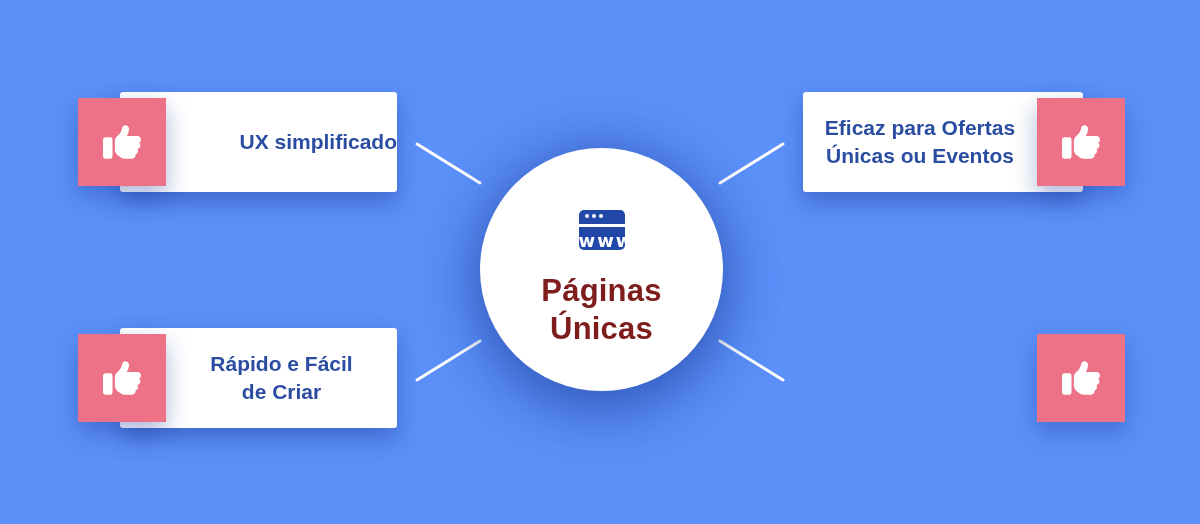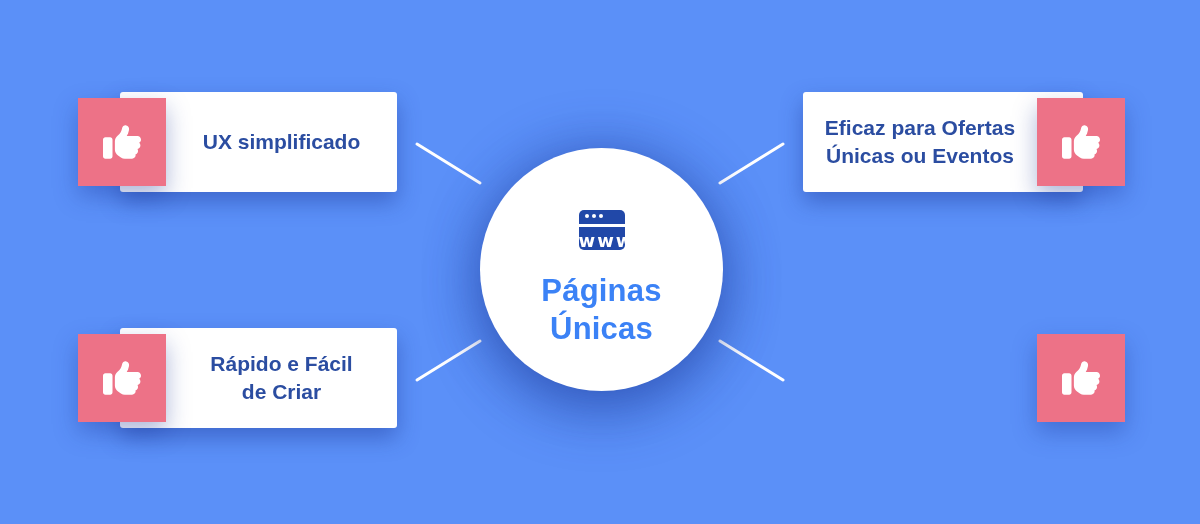--- a/index.html
+++ b/index.html
@@ -30,21 +30,21 @@
     box-shadow: 0 0 55px rgba(23, 50, 145, 0.40), 0 22px 55px rgba(23, 50, 145, 0.40);
     display: flex;
     flex-direction: column;
     align-items: center;
   }
   .circle-title {
     margin-top: 22px;
     font-size: 31px;
     line-height: 38px;
     font-weight: bold;
-    color: #3b82f6;
+    color: #7f1d1d;
     text-align: center;
     white-space: pre-line;
     letter-spacing: 0.2px;
   }
 
   
   .browser-icon {
     margin-top: 62px;
     width: 46px; height: 40px;
     background: #2148a8;
@@ -70,21 +70,21 @@
     position: absolute;
     height: 100px;
     background: #ffffff;
     border-radius: 3px;
     box-shadow: 0 10px 22px rgba(23, 50, 145, 0.42);
     display: flex;
     align-items: center;
     justify-content: center;
     box-sizing: border-box;
   }
-  .card.pos-tl { left: 120px; top: 92px;  width: 277px; padding-left: 46px; }
+  .card.pos-tl { left: 120px; top: 92px;  width: 277px; padding-left: 46px; justify-content: flex-end; }
   .card.pos-bl { left: 120px; top: 328px; width: 277px; padding-left: 46px; }
   .card.pos-tr { left: 803px; top: 92px;  width: 280px; padding-right: 46px; }
   .card.pos-br { left: 803px; top: 328px; width: 280px; padding-right: 46px; }
 
   .card-label {
     font-size: 21px;
     line-height: 28px;
     font-weight: bold;
     color: #2b4da1;
     text-align: center;

